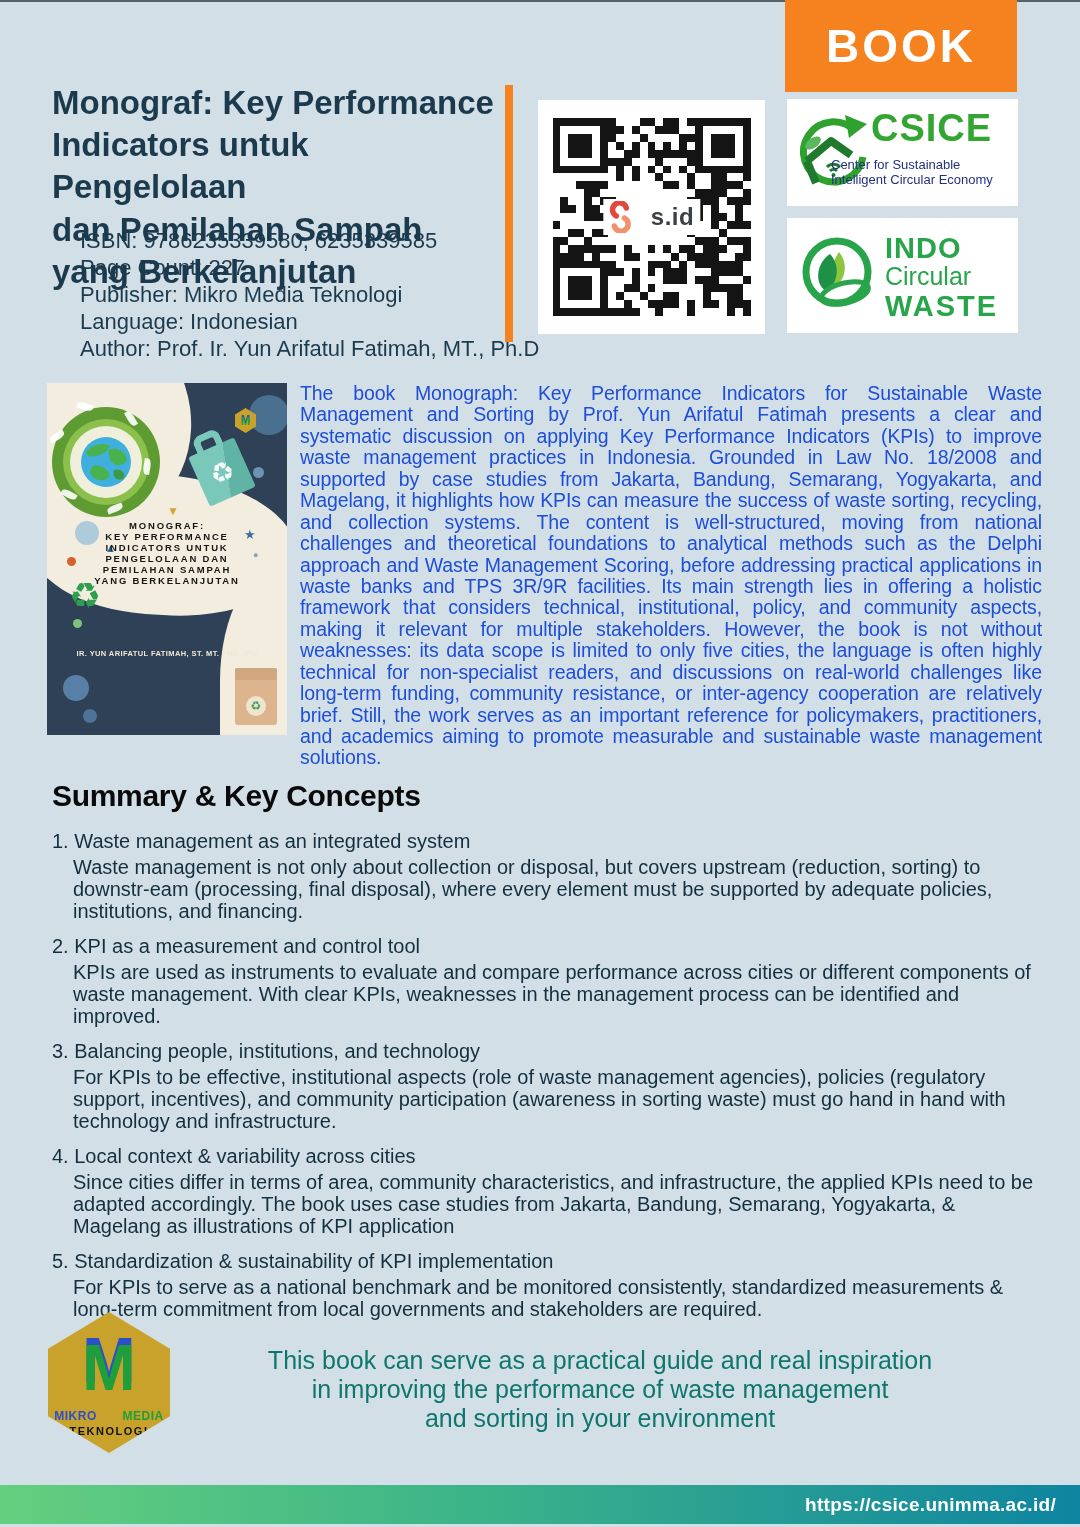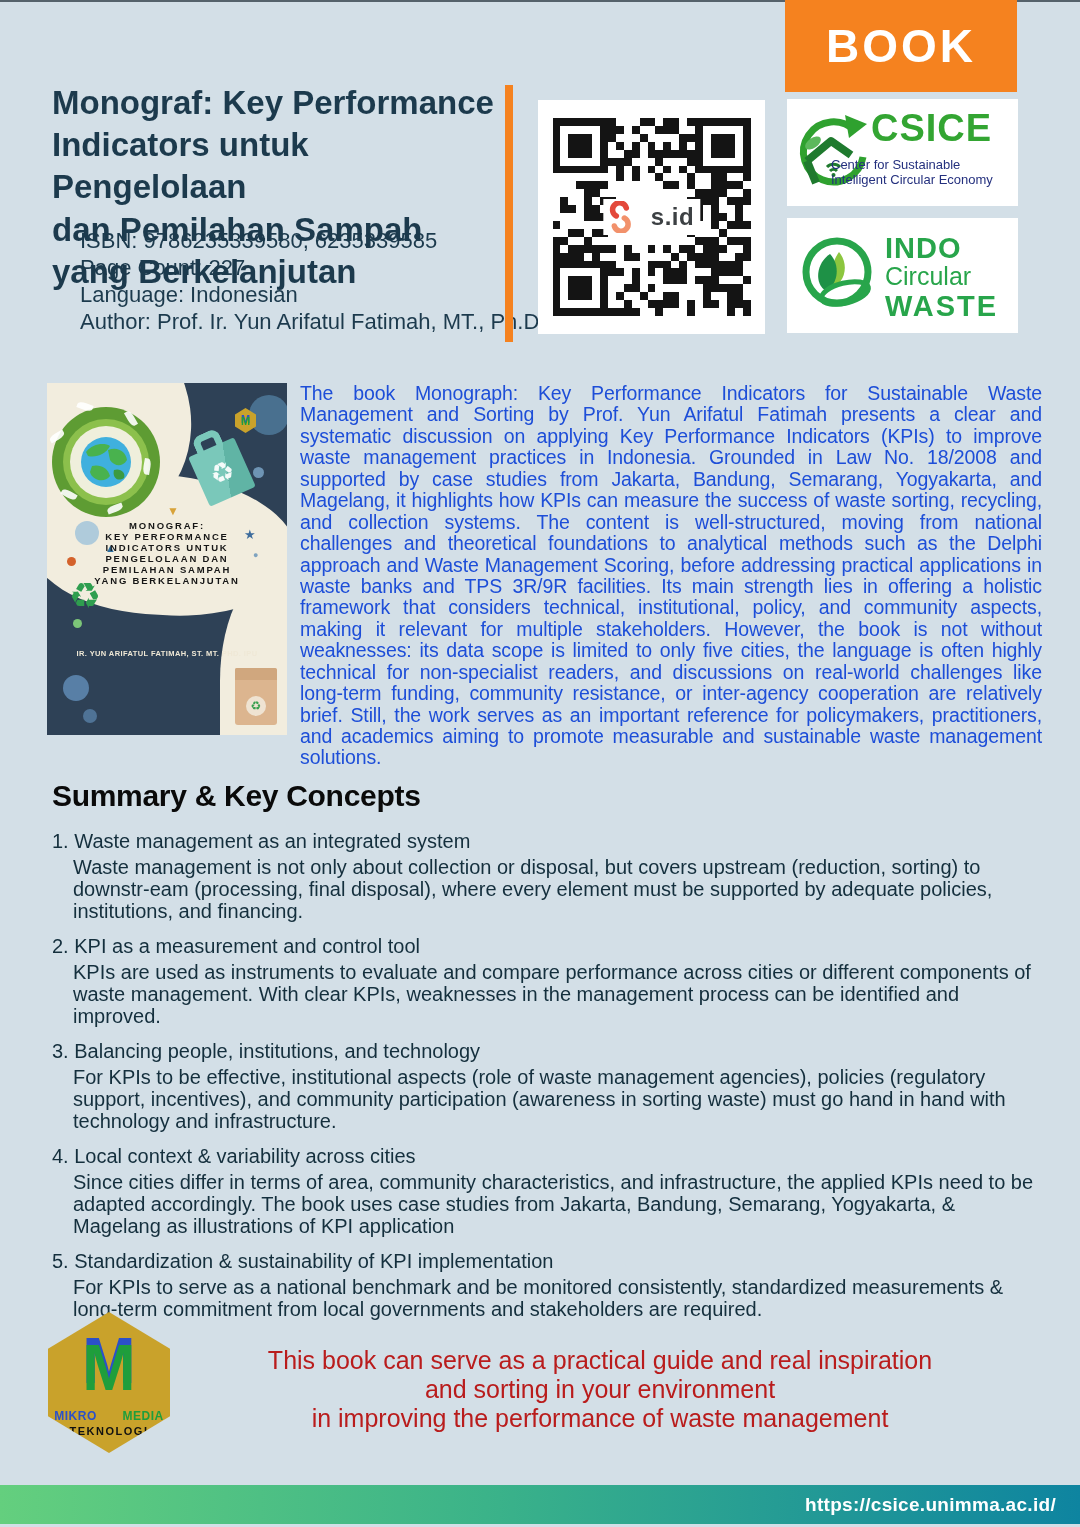--- a/index.html
+++ b/index.html
@@ -79,21 +79,21 @@
   .s-item { margin-bottom:13px; }
   .s-item-title { }
   .s-item-body { margin-top:4px; padding-left:21px; }
 
   
   .mikro-logo { left:48px; top:1312px; width:122px; height:141px; background:#C9A22B; clip-path:polygon(50% 0,100% 26%,100% 74%,50% 100%,0 74%,0 26%); }
   .mikro-m { position:absolute; left:0; top:24px; width:100%; text-align:center; font-size:64px; font-weight:bold; color:#1F9E3C; text-shadow:0 -7px 0 #2B50C8; line-height:1; }
   .mikro-name { position:absolute; left:0; top:97px; width:100%; text-align:center; font-size:12px; font-weight:bold; letter-spacing:.5px; }
   .mikro-name .w1 { color:#2B50C8;margin-top:16px; } .mikro-name .w2 { color:#1F9E3C;padding-left:22px; }
   .mikro-tek { position:absolute; left:0; top:113px; width:100%; text-align:center; font-size:11px; font-weight:bold; color:#111; letter-spacing:1.5px; }
-  .closing { left:140px; top:1346px; width:920px; text-align:center; font-size:25px; line-height:1.15; color:#b91c1c; }
+  .closing { left:140px; top:1346px; width:920px; text-align:center; font-size:25px; line-height:1.15; color:#0f766e; }
   .footer-bar { left:0; top:1485px; width:1080px; height:39px;
     background:linear-gradient(90deg,#64CF7E 0%,#3BB389 45%,#0E84A0 100%);
     display:flex; align-items:center; justify-content:flex-end; padding-right:24px; }
   .footer-url { color:#fff; font-size:19px; font-weight:bold; letter-spacing:.3px; }
 </style>
 </head>
 <body>
 
 <div class="page">
   <div class="abs topline"></div>
@@ -104,20 +104,21 @@
 
   <div class="abs title-block">
     <div>Monograf: Key Performance</div>
     <div>Indicators untuk Pengelolaan</div>
     <div>dan Pemilahan Sampah</div>
     <div>yang Berkelanjutan</div>
   </div>
   <div class="abs details-block">
     <div>ISBN: 9786235339580, 6235339585</div>
     <div>Page Count: 227</div>
+    <div>Publisher: Mikro Media Teknologi</div>
     <div>Language: Indonesian</div>
     <div>Author: Prof. Ir. Yun Arifatul Fatimah, MT., Ph.D</div>
   </div>
   <div class="abs orange-bar"></div>
 
   <div class="abs qr-box">
     <div class="qr-grid">
         <div class="qrc on"></div>
         <div class="qrc on"></div>
         <div class="qrc on"></div>
@@ -876,20 +877,20 @@
     <div class="mikro-m">M</div>
     <div class="mikro-name">
       <span class="w1">MIKRO</span>
       <span class="w2">MEDIA</span>
     </div>
     <div class="mikro-tek">TEKNOLOGI</div>
   </div>
 
   <div class="abs closing">
     <div>This book can serve as a practical guide and real inspiration</div>
+    <div>in improving the performance of waste management</div>
     <div>and sorting in your environment</div>
-    <div>in improving the performance of waste management</div>
   </div>
 
   <div class="abs footer-bar">
     <span class="footer-url">https://csice.unimma.ac.id/</span>
   </div>
 </div>
 
 </body></html>

